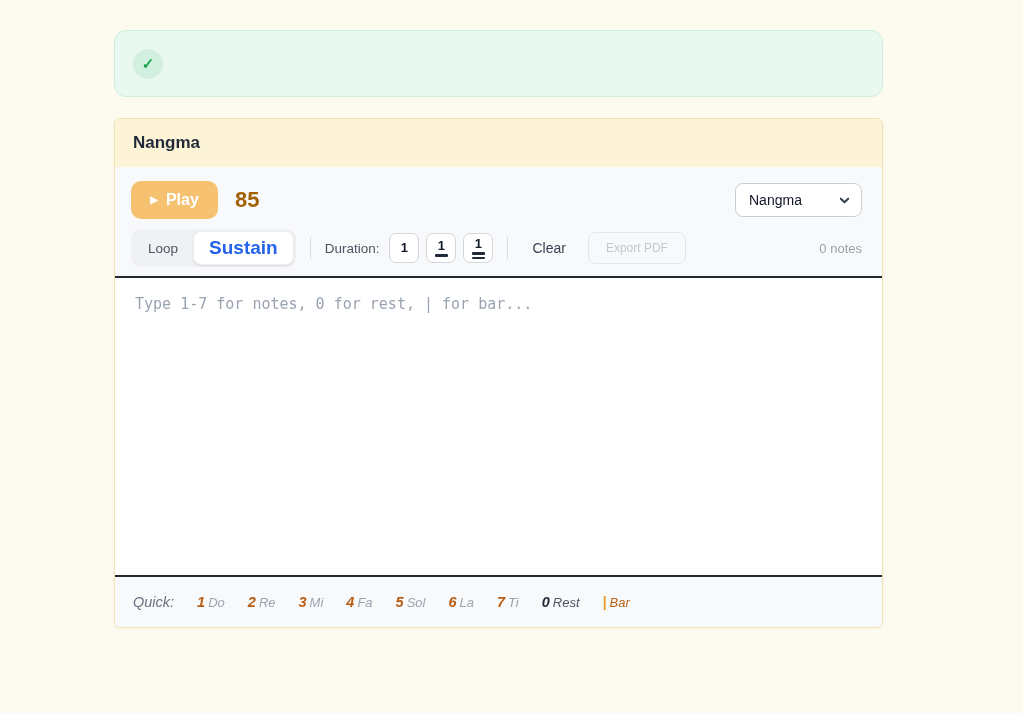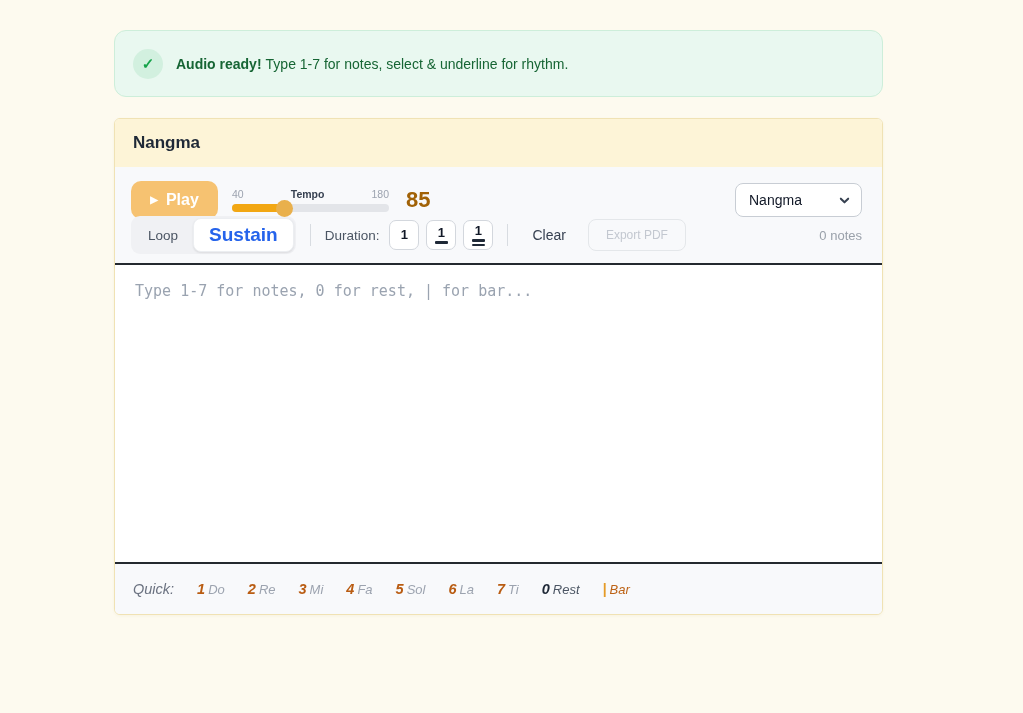--- a/index.html
+++ b/index.html
@@ -80,21 +80,21 @@
   .instrument-select {
     width: 127px; height: 34px;
     background: #ffffff;
     border: 1px solid #c8cdd4; border-radius: 8px;
     display: flex; align-items: center; justify-content: space-between;
     padding: 0 11px 0 13px;
     font-size: 14px; color: #111827;
     cursor: pointer;
   }
 
-  .row2 { display: flex; align-items: center; height: 32px; }
+  .row2 { display: flex; align-items: center; margin-top: 13px; height: 32px; }
   .seg { display: flex; align-items: center; background: #f0f1f4; border-radius: 9px; padding: 2px; }
   .loop-btn {
     border: none; background: transparent;
     padding: 6px 15px; font-size: 13.5px; color: #4b5563;
     font-family: "Liberation Sans", sans-serif; border-radius: 7px; cursor: pointer;
   }
   .sustain-btn {
     border: 1px solid #eceef1; background: #ffffff;
     padding: 5px 15px; font-size: 19px; color: #2563eb; font-weight: bold;
     font-family: "Liberation Sans", sans-serif;
@@ -154,50 +154,36 @@
   .bar-item .sym { font-size: 14px; font-weight: bold; color: #e59b27; }
   .bar-item .name { font-size: 13px; color: #bd6316; }
 </style>
 </head>
 <body>
 
 <div class="page">
 
   <div class="banner">
     <div class="check-circle">✓</div>
-    <div class="banner-text">
-      <b>Audio ready!</b><span>Type 1-7 for notes, select &amp; underline for rhythm.</span>
-    </div>
   </div>
 
   <div class="card">
 
     <div class="card-header">
       <div class="card-title">Nangma</div>
     </div>
 
     <div class="controls">
 
       <div class="row1">
         <button class="play-btn">
           <span class="tri">▶</span>
           <span>Play</span>
         </button>
 
-        <div class="tempo-group">
-          <div class="tempo-labels">
-            <span>40</span>
-            <span class="mid">Tempo</span>
-            <span>180</span>
-          </div>
-          <div class="slider">
-            <div class="slider-fill"></div>
-            <div class="slider-thumb"></div>
-          </div>
-        </div>
 
         <div class="tempo-value">85</div>
 
         <div class="spacer"></div>
 
         <div class="instrument-select">
           <span>Nangma</span>
           <svg width="11" height="11" viewBox="0 0 12 12" fill="none">
               <path d="M2 4 L6 8 L10 4" stroke="#374151" stroke-width="2.2" stroke-linecap="round" stroke-linejoin="round"></path>
             </svg>

